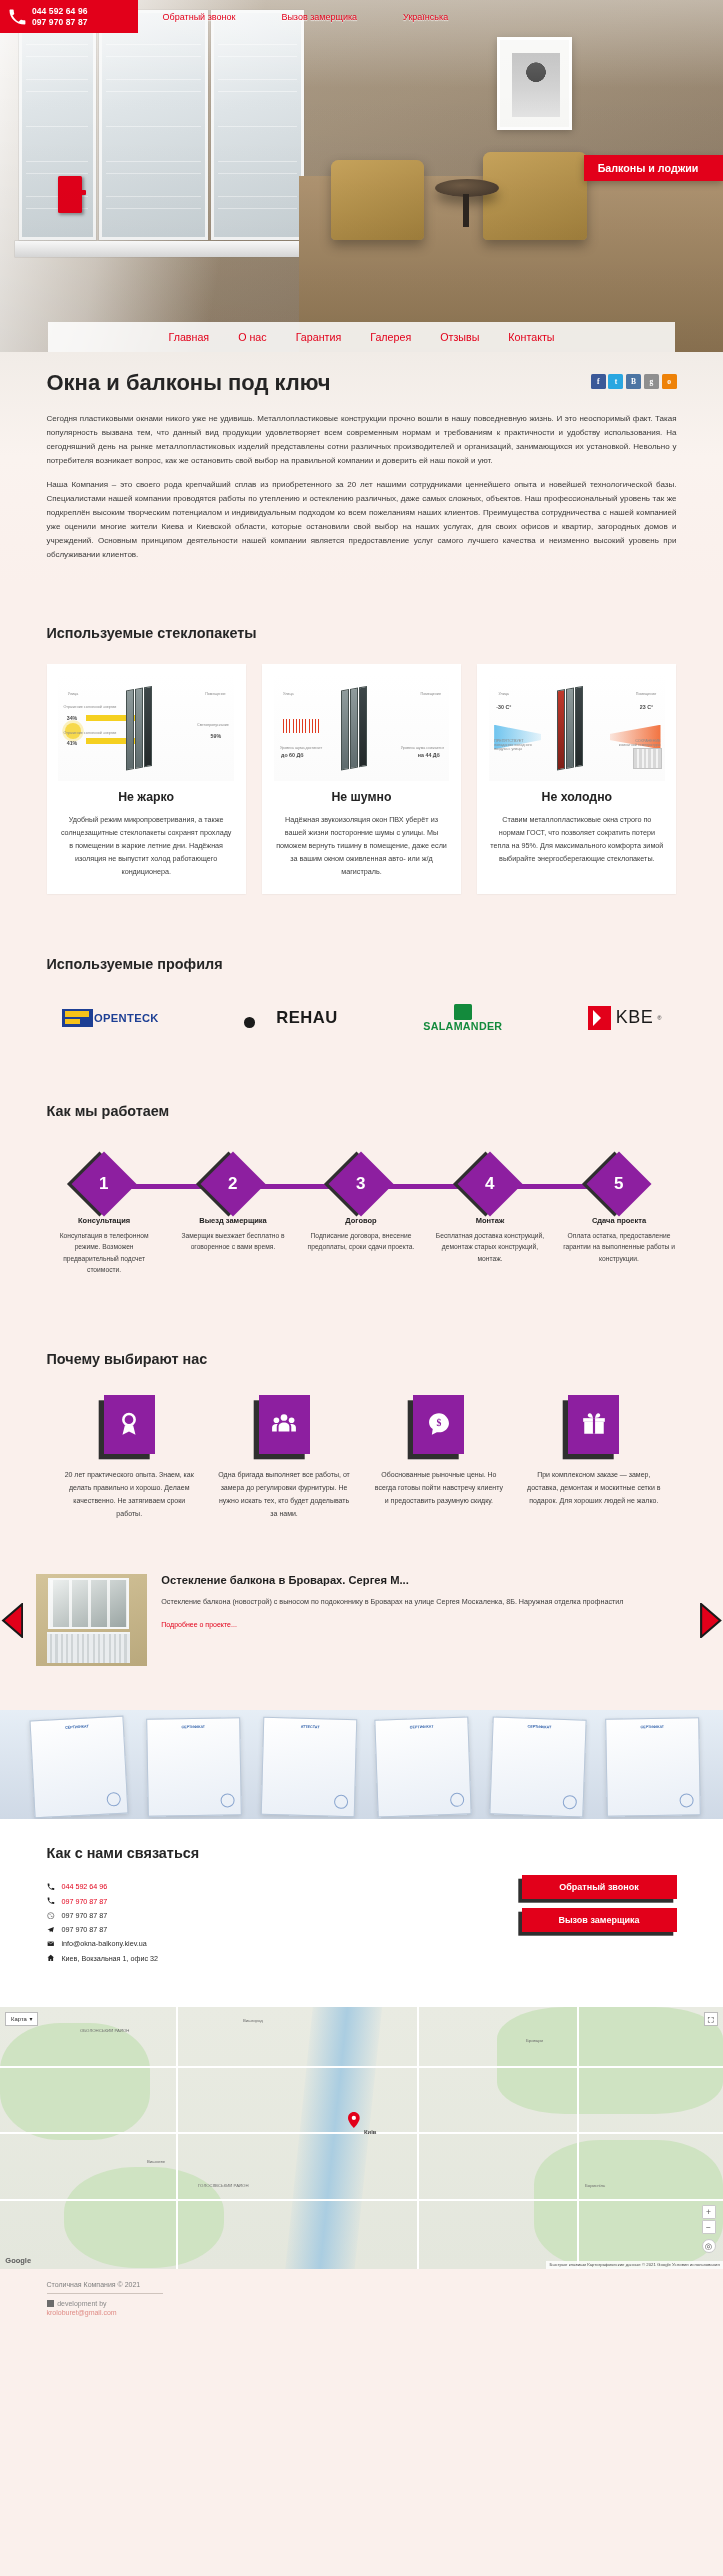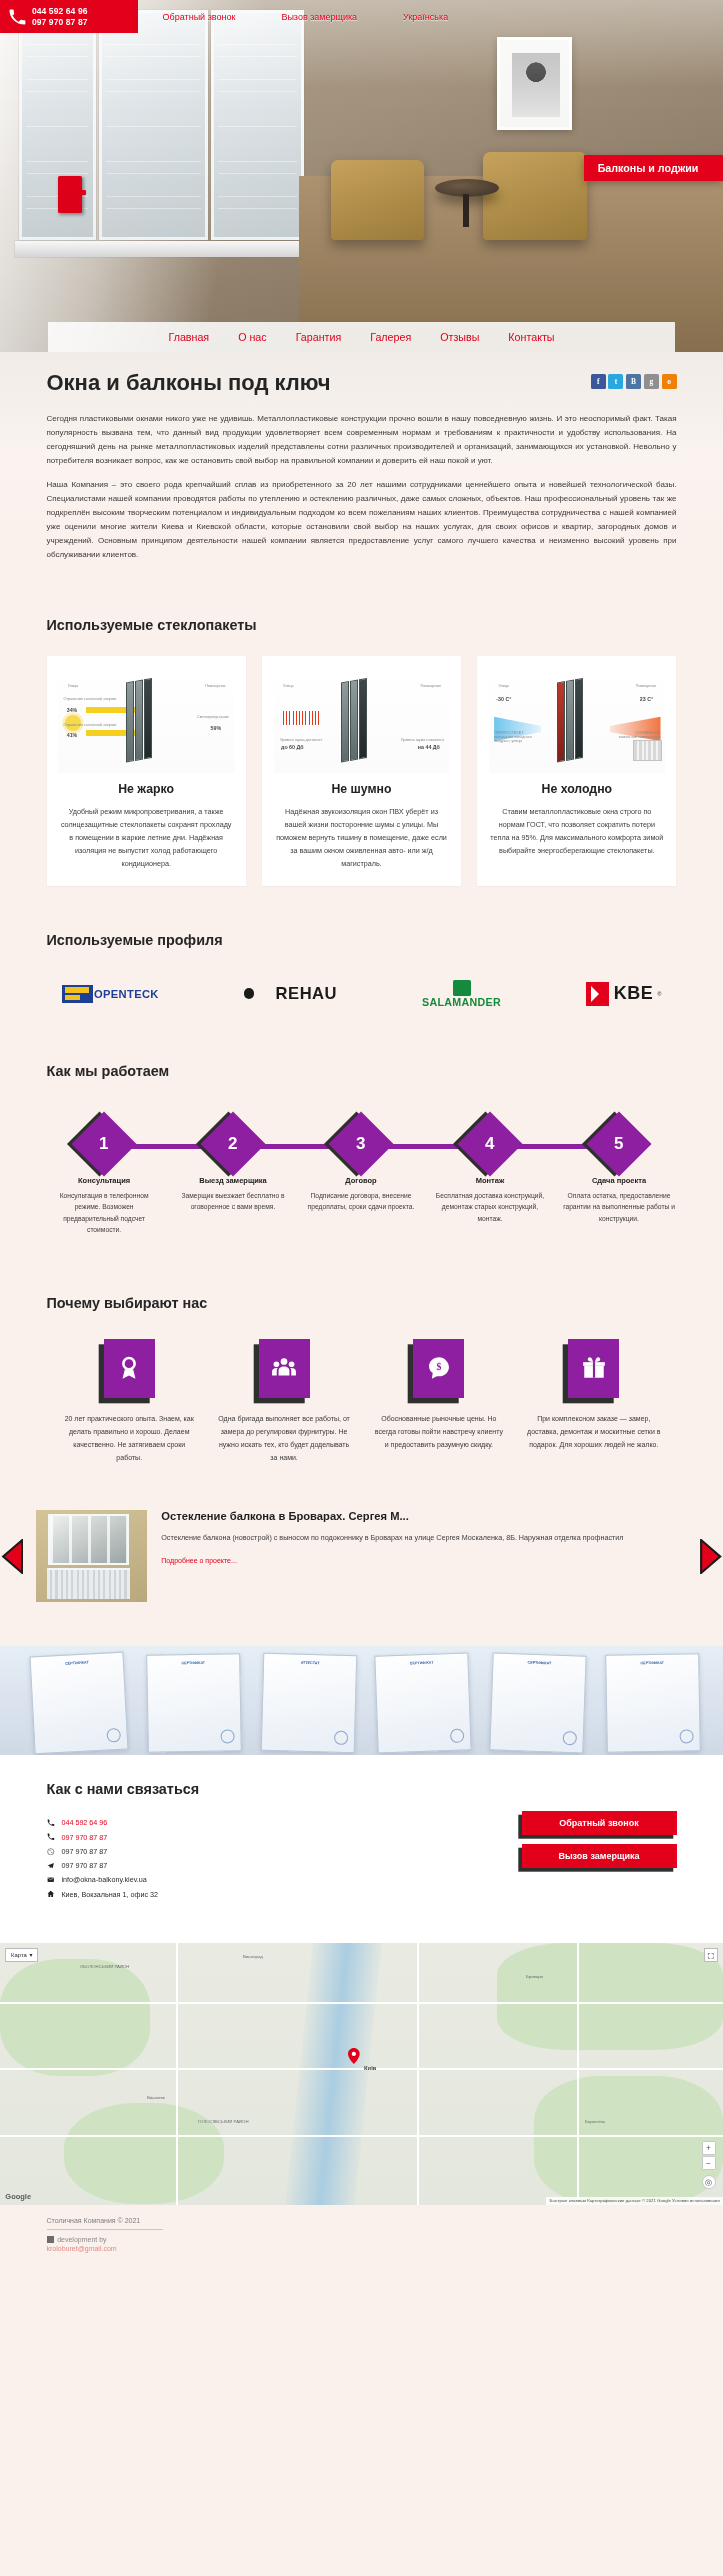--- a/index.html
+++ b/index.html
@@ -119,21 +119,21 @@
     background: rgba(255,255,255,.86);
     display: flex; align-items: center; justify-content: center; gap: 29px;
     z-index: 30;
   }
   .mainnav a {
     color: #e2001a; text-decoration: none; font-size: 10.7px;
   }
 
   
   .page { width: 723px; background: #faf0ec; }
-  .container { width: 630px; margin: 8px auto; }
+  .container { width: 630px; margin: 16px auto; }
 
   
   .intro {
     background: linear-gradient(180deg, #f1ece7 0%, #faf3ef 45%, #faf0ec 100%);
     padding: 18px 0 14px;
     position: relative;
   }
   .intro-inner { width: 630px; margin: 0 auto; position: relative; }
   h1.page-title {
     font-size: 22px; font-weight: bold; color: #252525; margin-bottom: 16px;
@@ -201,35 +201,35 @@
     margin: 4.3px 0 8.5px;
   }
   .card p { font-size: 7.2px; line-height: 13px; text-align: center; color: #3d3d3d; }
 
   
   .sec-profiles { padding: 8.5px 0 18px; }
   .logos {
     display: flex; align-items: center; justify-content: space-between;
     padding: 8.5px 15px 3.2px;
   }
-  .logo { display: flex; align-items: center; gap: 17px; }
+  .logo { display: flex; align-items: flex-end; gap: 17px; }
   .logo-openteck { display:flex; align-items:center; gap:1.6px; }
   .ot-mark { width: 31px; height: 18px; background:#1d3f94; position: relative; }
   .ot-mark:after{content:'';position:absolute;left:3.2px;top:2.7px;width:24.6px;height:5.3px;background:#f5c21a;}
   .ot-mark:before{content:'';position:absolute;left:3.2px;top:10px;width:15px;height:5.3px;background:#f5c21a;}
   .ot-text{ font-weight:bold; font-size: 11.2px; color:#1d3f94; letter-spacing:0.3px; }
   .logo-rehau { font-weight: bold; font-size: 16.6px; color:#1b1b1b; letter-spacing: 0.5px; }
   .logo-rehau .dot{ display:inline-block; width:10.7px;height:10.7px;border-radius:50%;background:#1b1b1b; margin-right:4.3px; vertical-align: 1.1px;}
   .logo-salamander{ display:flex; flex-direction:column; align-items:center; gap:0;}
   .sal-mark{ width:18px;height:16px;background:#138a3c; border-radius:1.6px;}
   .sal-text{ font-weight:bold;font-size:10.7px;color:#138a3c;letter-spacing:0.3px;}
   .logo-kbe{ display:flex;align-items:center;gap:4.3px;}
   .kbe-mark{width:23.5px;height:23.5px;background:#e2001a;position:relative;}
   .kbe-mark:after{content:'';position:absolute;left:4.8px;top:3.7px;border:8px solid transparent;border-left-color:#fff;}
-  .kbe-text{font-weight:bold;font-size:18px;color:#1b1b1b;letter-spacing:0.5px;}
+  .kbe-text{font-weight:normal;font-size:18px;color:#1b1b1b;letter-spacing:0.5px;}
   .kbe-reg{font-size:5.3px;vertical-align: super;}
 
   
   .sec-how { padding: 18px 0 21.4px; }
   .steps { position: relative; height: 139px; margin: 5.3px 0 0; }
   .steps-line {
     position:absolute; left: 32px; right: 32px; top: 42px; height: 4.3px;
     background: #8d1fa0;
   }
   .step {

